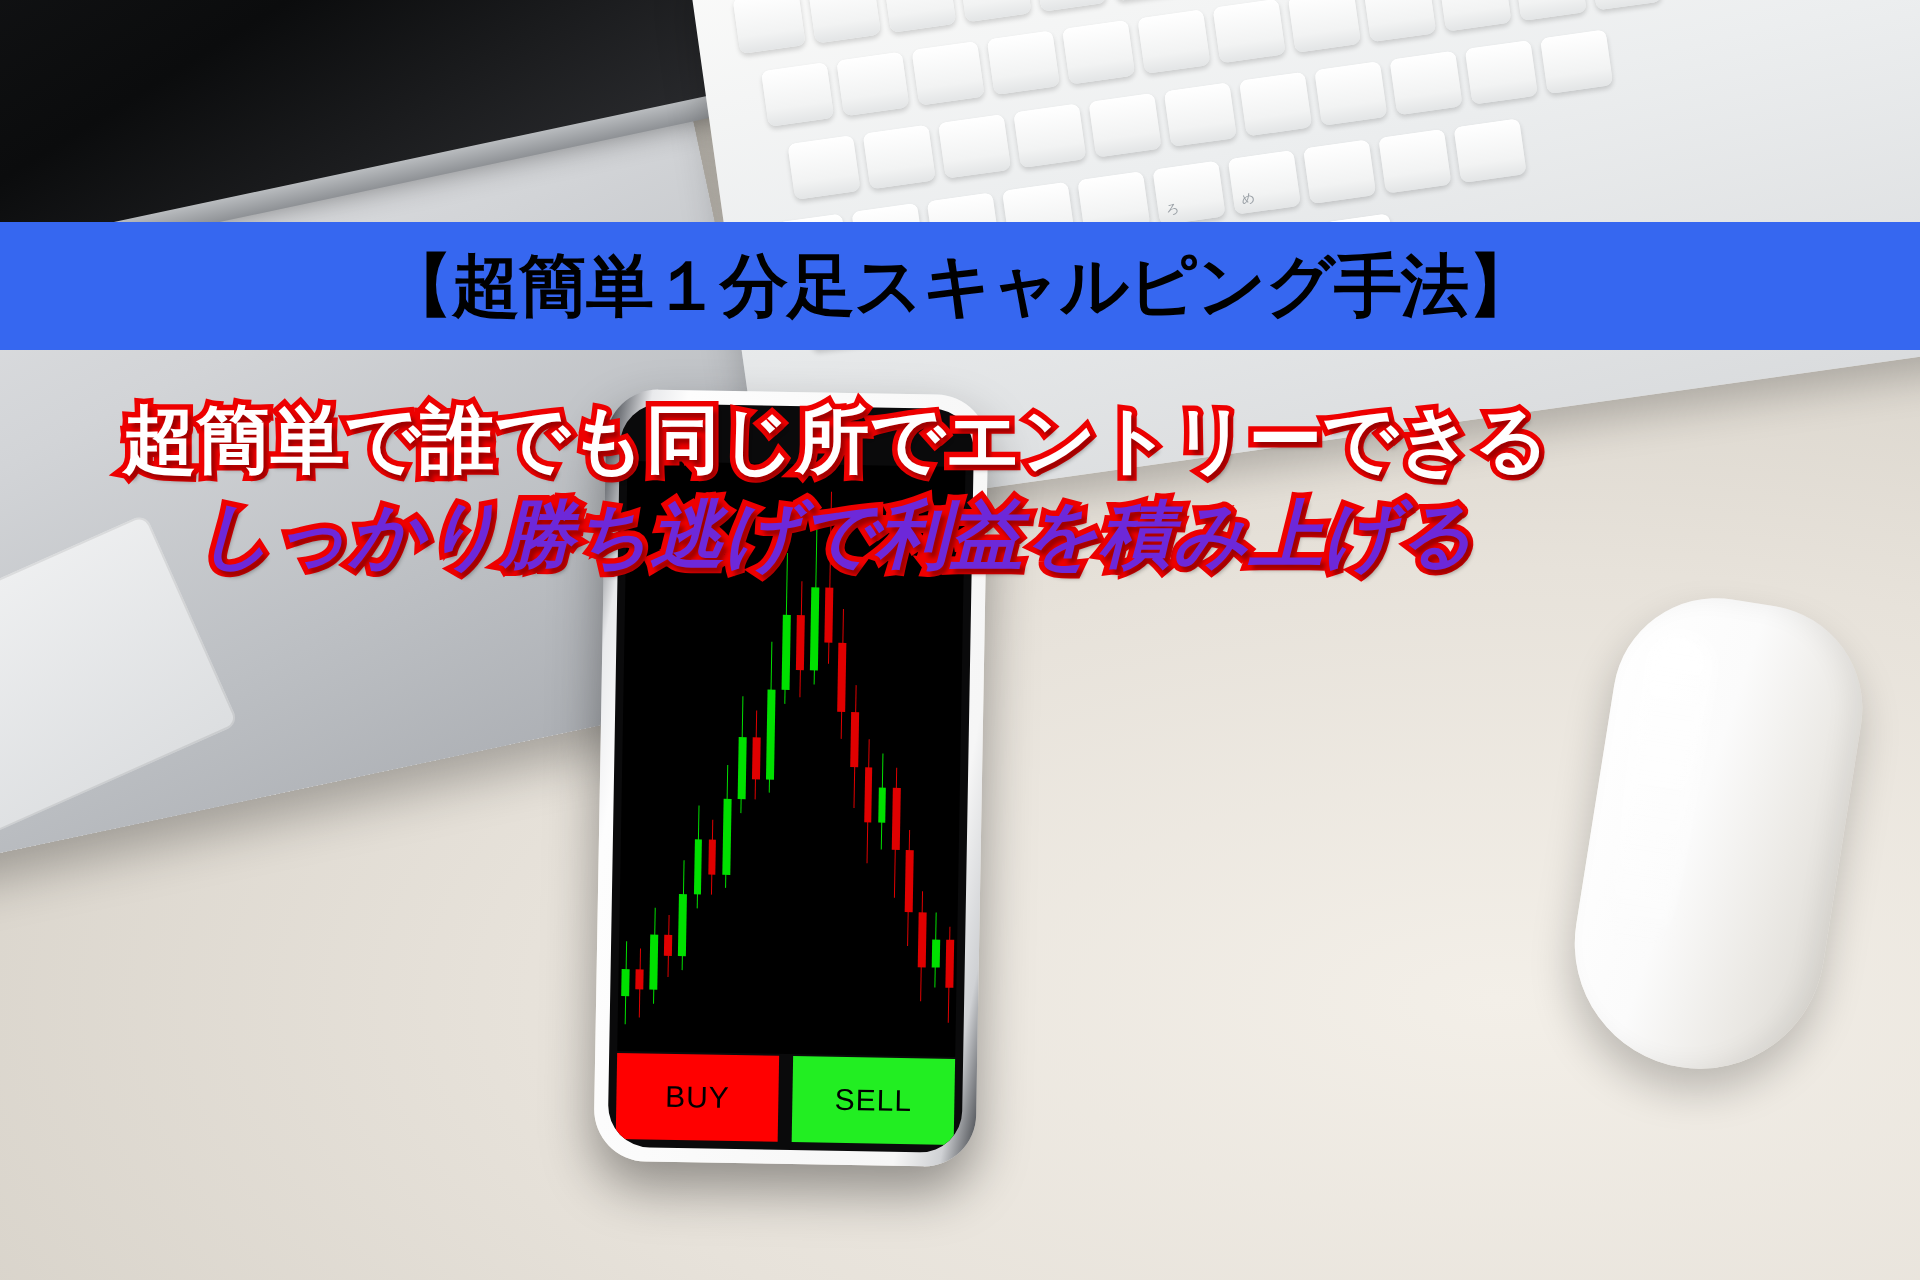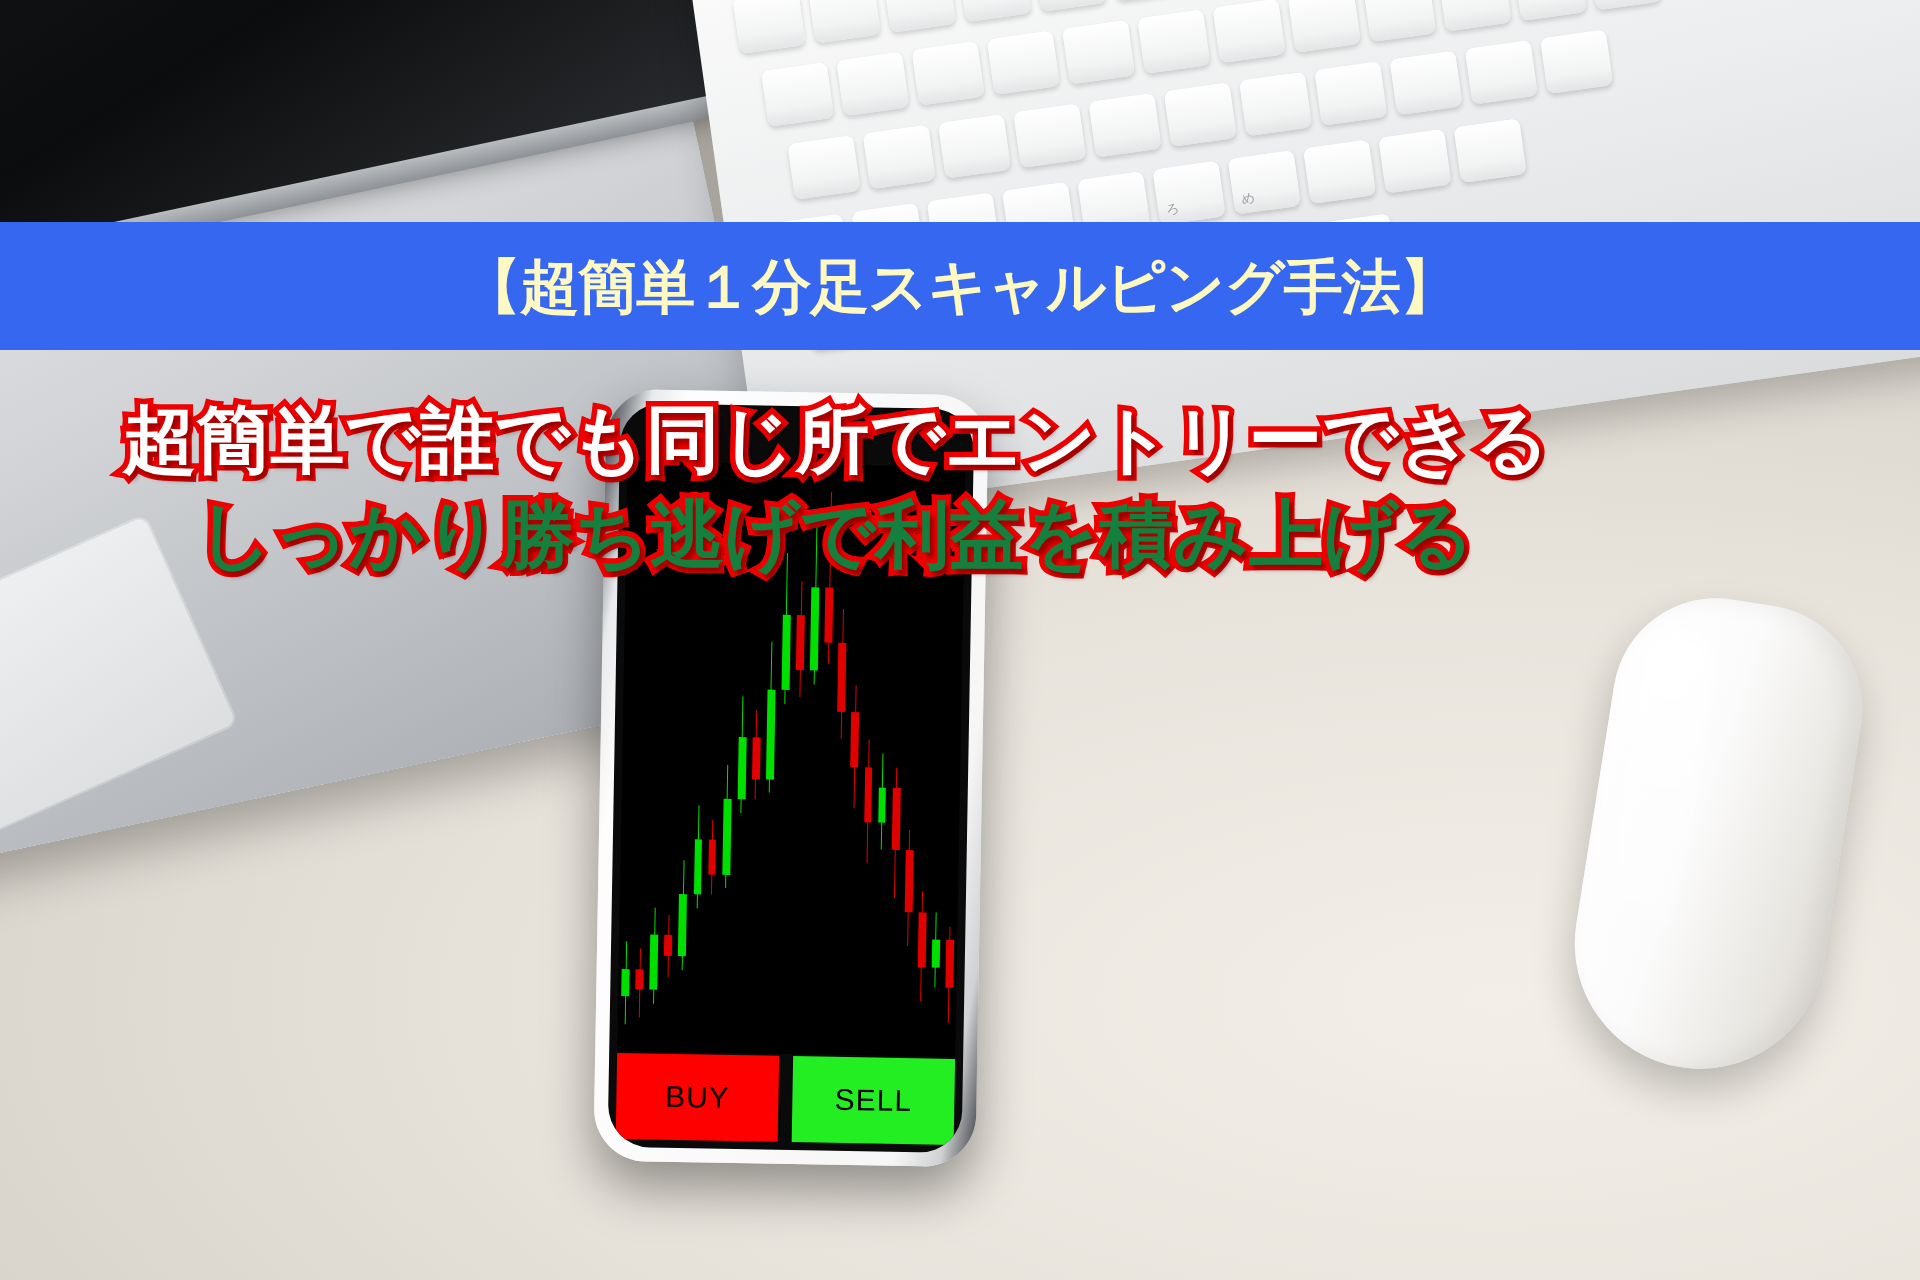--- a/index.html
+++ b/index.html
@@ -119,22 +119,22 @@
   .sell{background:#22ee22;}
 
   
   .banner{
     position:absolute;left:0;top:222px;width:1920px;height:128px;
     background:#3667f0;
     display:flex;align-items:center;justify-content:center;
   }
   .banner h1{
     margin:0;
-    color:#fef9c3;
-    font-size:59px;
+    color:#000000;
+    font-size:68px;
     font-weight:700;
     line-height:1;
     letter-spacing:-1px;
     white-space:nowrap;
     font-family:"DejaVu Sans","Liberation Sans",sans-serif;
   }
 
   
   .lines{
     position:absolute;left:0;top:398px;width:1672px;
@@ -317,16 +317,16 @@
       </div>
     </div>
   </div>
 
   <div class="banner">
     <h1>【超簡単１分足スキャルピング手法】</h1>
   </div>
 
   <div class="lines" id="lines">
       <div class="rline" style="color: rgb(255, 255, 255); -webkit-text-stroke: 11px rgb(238, 0, 0);">超簡単で誰でも同じ所でエントリーできる</div>
-      <div class="rline" style="color: #15803d; -webkit-text-stroke: 11px rgb(238, 0, 0);">しっかり勝ち逃げで利益を積み上げる</div>
+      <div class="rline" style="color: #6d28d9; font-style: italic; -webkit-text-stroke: 11px rgb(238, 0, 0);">しっかり勝ち逃げで利益を積み上げる</div>
     </div>
 
 </div>
 
 </body></html>

